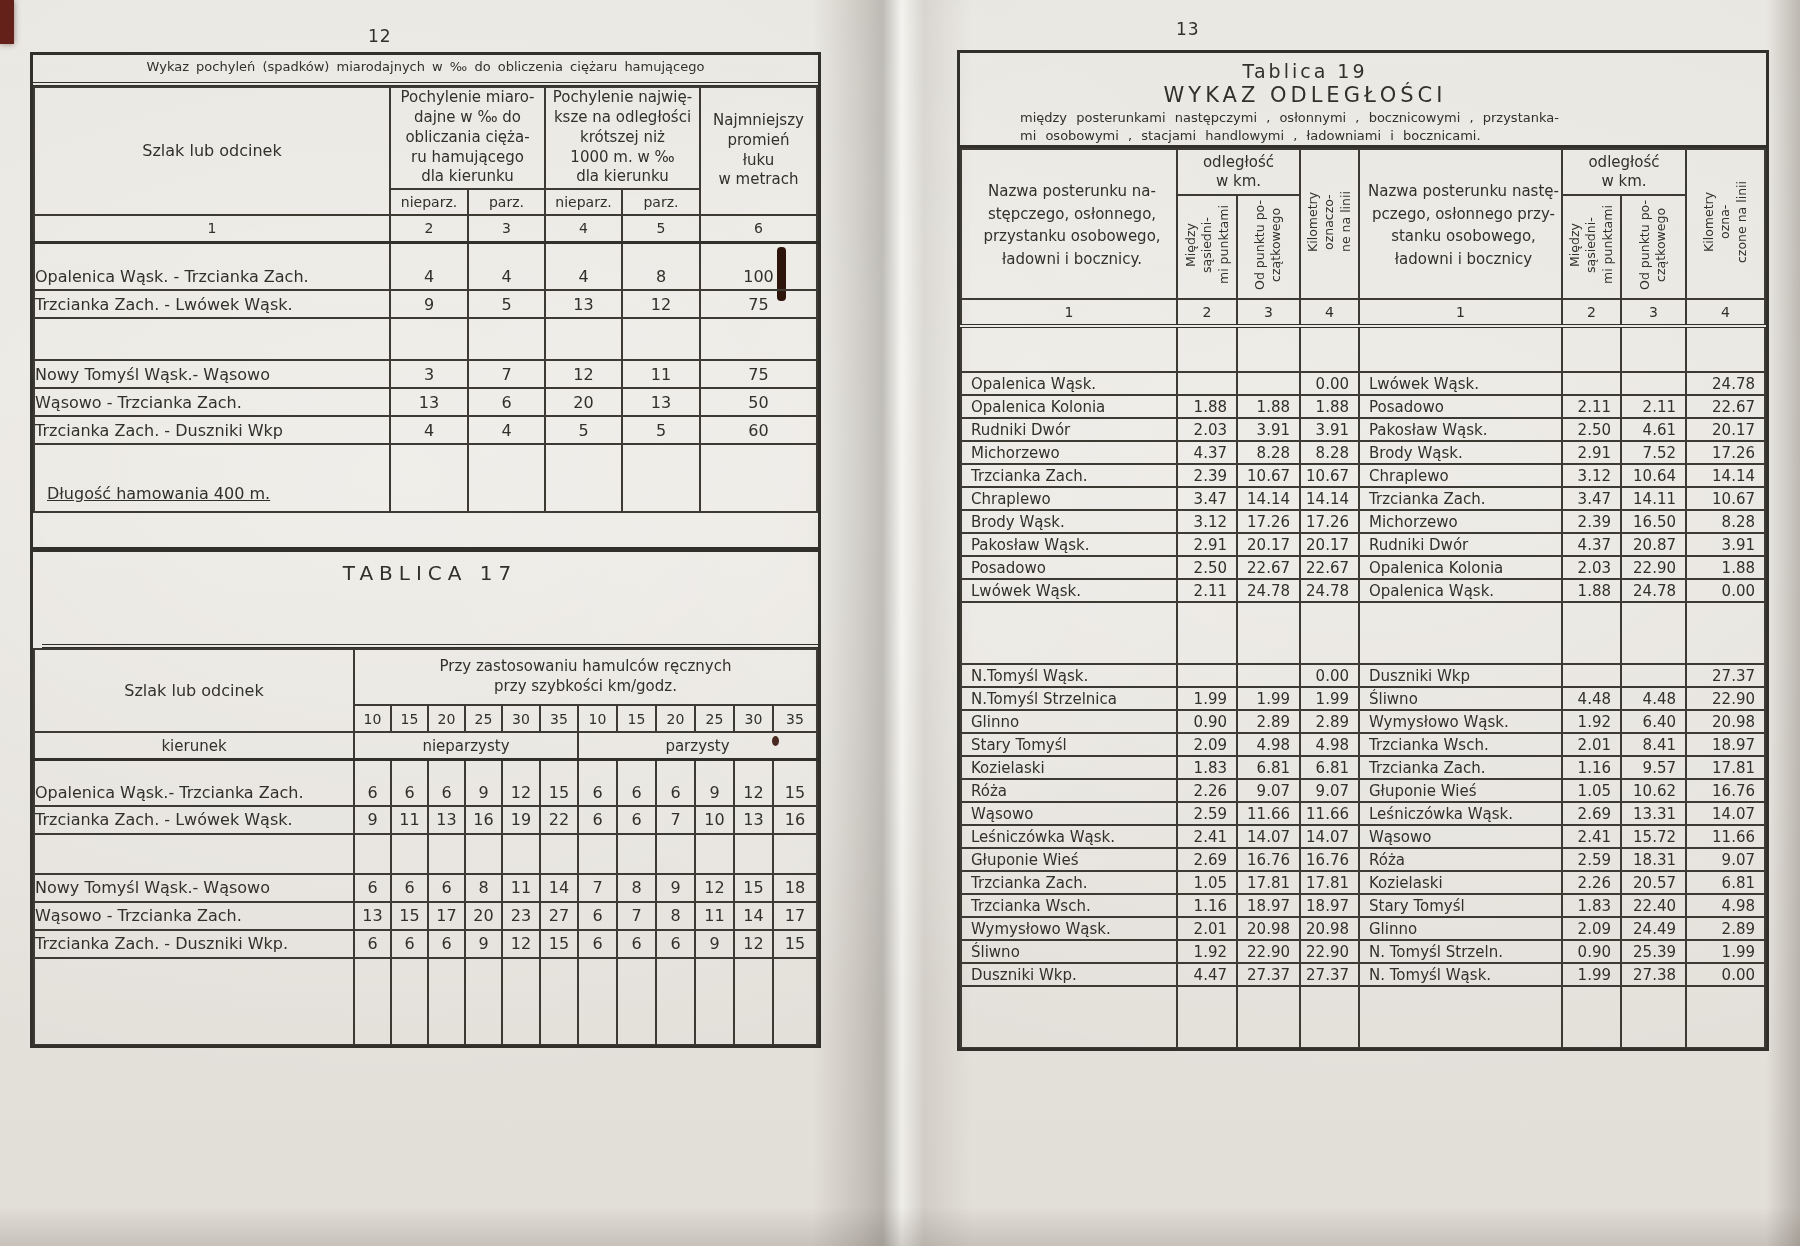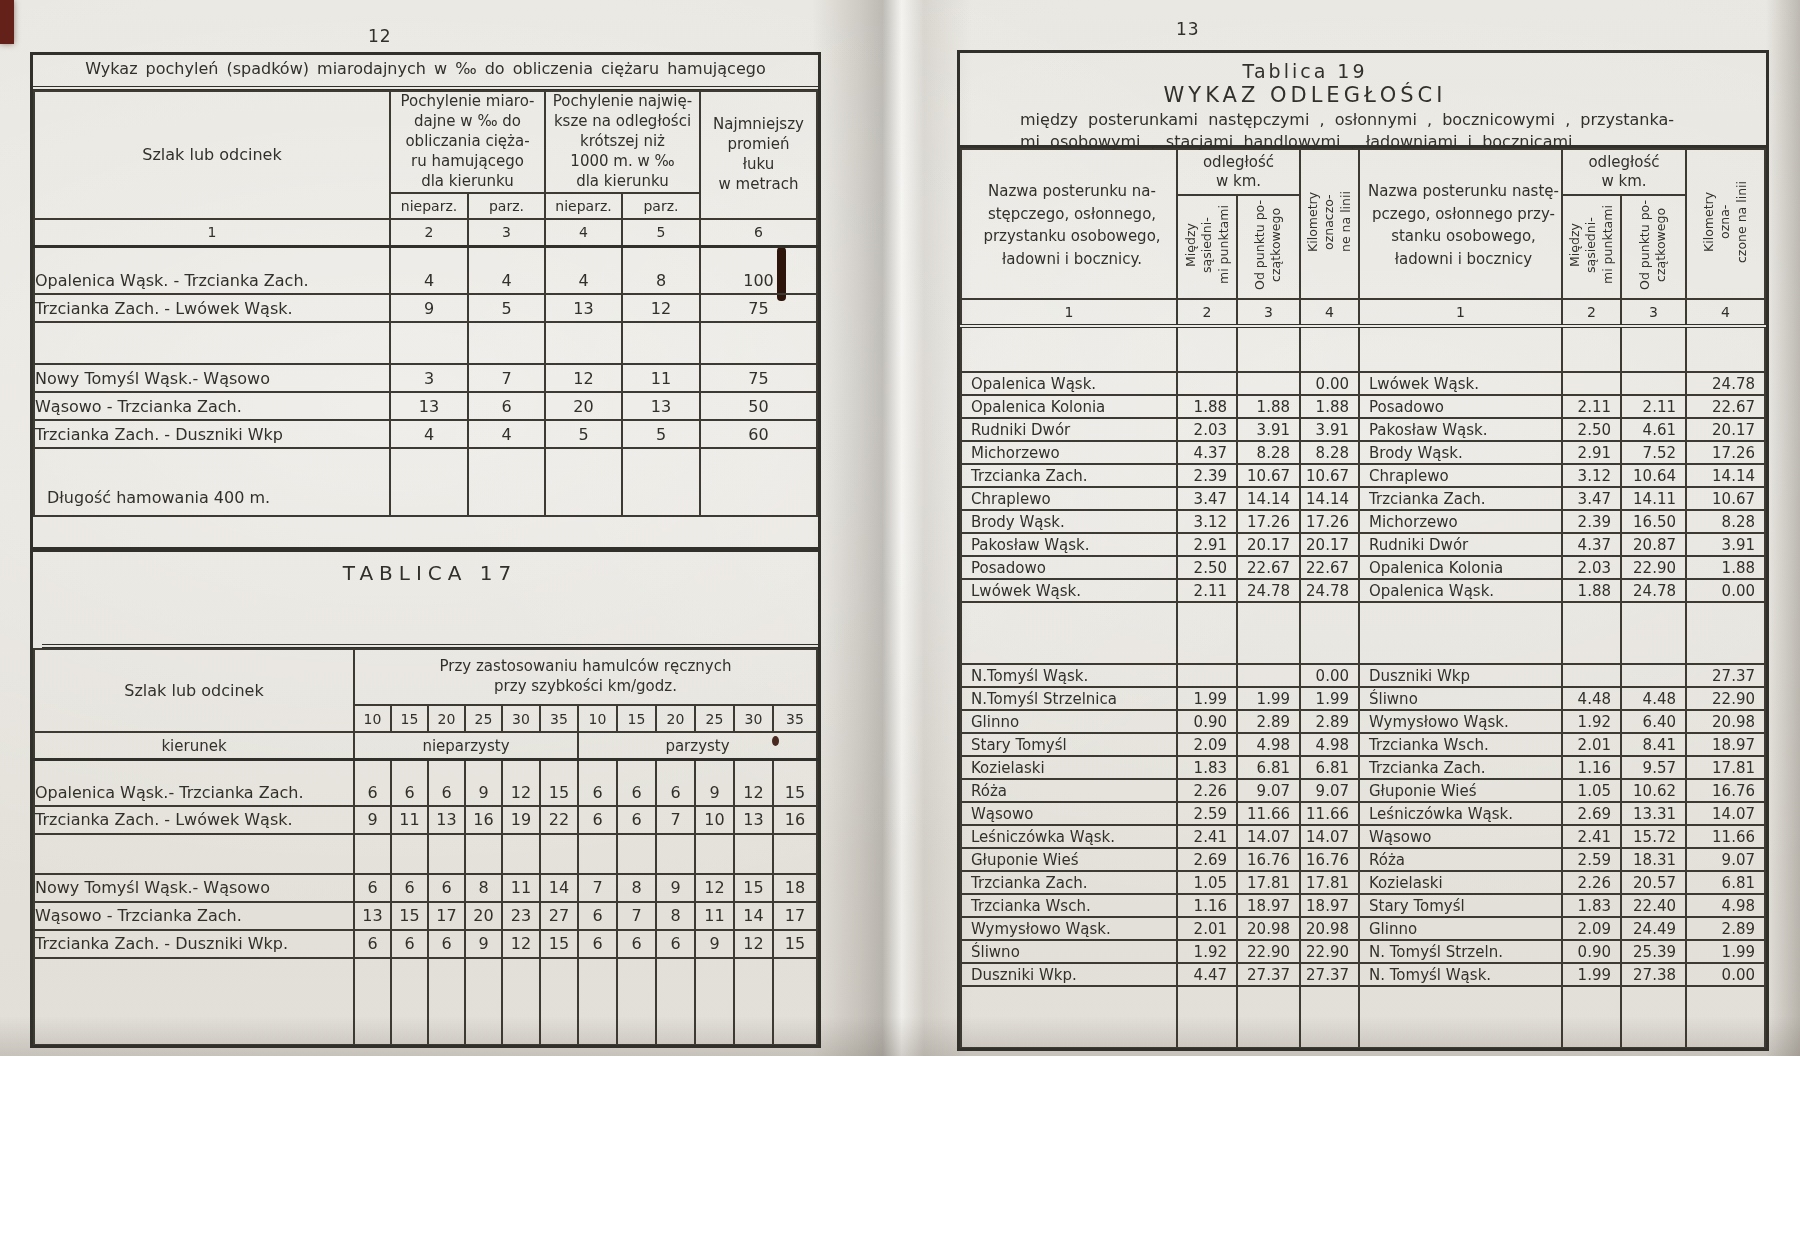--- a/index.html
+++ b/index.html
@@ -1,20 +1,20 @@
 <!DOCTYPE html>
 <html lang="pl"><head>
 <meta charset="utf-8">
 <style>
   :root{
     --paper:#e8e6e0; --ink:#32302a; --ink2:#3c3a33;
   }
   html,body{margin:0;padding:0;}
   body{font-family:"DejaVu Sans",sans-serif;color:var(--ink);}
-  .sheet{position:relative;width:1800px;height:1056px;overflow:hidden;
+  .sheet{position:relative;width:1800px;height:1246px;overflow:hidden;
     background:
       radial-gradient(90% 80% at 22% 38%, rgba(255,255,255,.38), rgba(255,255,255,0) 62%),
       radial-gradient(90% 80% at 76% 40%, rgba(255,255,255,.30), rgba(255,255,255,0) 60%),
       linear-gradient(#e9e7e1,#e2dfd8);}
   
   .gutter{position:absolute;left:812px;top:0;width:160px;height:100%;pointer-events:none;
     background:linear-gradient(90deg, rgba(0,0,0,0) 0%, rgba(60,50,40,.16) 30%, rgba(30,25,18,.22) 44%,
       rgba(255,255,255,.45) 56%, rgba(60,50,40,.10) 70%, rgba(0,0,0,0) 100%);}
   .right-edge{position:absolute;right:0;top:0;width:34px;height:100%;
     background:linear-gradient(90deg, rgba(0,0,0,0), rgba(55,45,35,.25));}
@@ -27,42 +27,42 @@
   .pageno.left{left:368px;top:26px;}
   .pageno.right{left:1176px;top:19px;}
 
   .box{position:absolute;border:3px solid var(--ink);overflow:hidden;}
   .t16box{left:30px;top:52px;width:785px;height:492px;}
   .t17box{left:30px;top:549px;width:785px;height:493px;}
   .t19box{left:957px;top:50px;width:806px;height:995px;}
 
   .bhead{border-bottom:4px double var(--ink);}
   .title{text-align:center;font-size:20px;letter-spacing:6px;padding-top:9px;}
-  .subtitle{text-align:center;font-size:16px;word-spacing:3px;white-space:pre-line;padding:3px 6px 6px 6px;line-height:1.35;}
+  .subtitle{text-align:center;font-size:13px;word-spacing:3px;white-space:pre-line;padding:3px 6px 6px 6px;line-height:1.35;}
   .t19box .title{letter-spacing:3px;font-size:19px;position:relative;left:-58px;padding-top:7px;}
   .t19box .title2{text-align:center;font-size:21px;letter-spacing:4px;position:relative;left:-58px;padding-top:1px;}
   .t19box .subtitle{text-align:left;padding:2px 10px 5px 16px;word-spacing:5px;margin-left:44px;}
 
   table.tbl{border-collapse:collapse;width:100%;table-layout:fixed;}
   .tbl th,.tbl td{border:2px solid var(--ink2);padding:0;font-weight:normal;overflow:hidden;color:var(--ink);}
   .grp{font-size:15px;line-height:1.33;white-space:pre-line;text-align:center;vertical-align:middle;padding:2px;margin-top:8px;}
   .namecol{font-size:16px;text-align:center;vertical-align:middle;}
   .sub{font-size:14px;height:24px;}
   .numrow th{font-size:14px;text-align:center;height:25px;border-bottom:3px solid var(--ink);}
   .name{font-size:16px;text-align:left;padding-left:12px;white-space:nowrap;}
   .num{font-size:16px;text-align:center;}
 
   
   .t16 .hr1 th{height:100px;}
   .t16 tbody tr{height:28px;}
   .t16 tbody tr:nth-of-type(1){height:48px;}
   .t16 tbody tr:nth-of-type(1) td{vertical-align:bottom;padding-bottom:3px;}
   .t16 tbody tr:nth-of-type(3){height:42px;}
   .t16 tfoot td{height:58px;vertical-align:bottom;}
-  .t16 .footcell{font-size:16px;padding:0 0 8px 12px;white-space:nowrap;}
+  .t16 .footcell{font-size:16px;padding:0 0 8px 12px;white-space:nowrap;text-decoration:underline;}
 
   
   .t17box .bhead{height:96px;box-sizing:border-box;margin-left:9px;}
   .t17 .hr1 th{height:54px;}
   .t17 .speeds th{font-size:14px;text-align:center;height:25px;}
   .t17 .kier th{font-size:15px;text-align:center;height:25px;border-bottom:3px solid var(--ink);}
   .t17 tbody tr{height:28px;}
   .t17 tbody tr:nth-of-type(1){height:46px;}
   .t17 tbody tr:nth-of-type(1) td{vertical-align:bottom;padding-bottom:3px;}
   .t17 tbody tr:nth-of-type(3){height:40px;}

